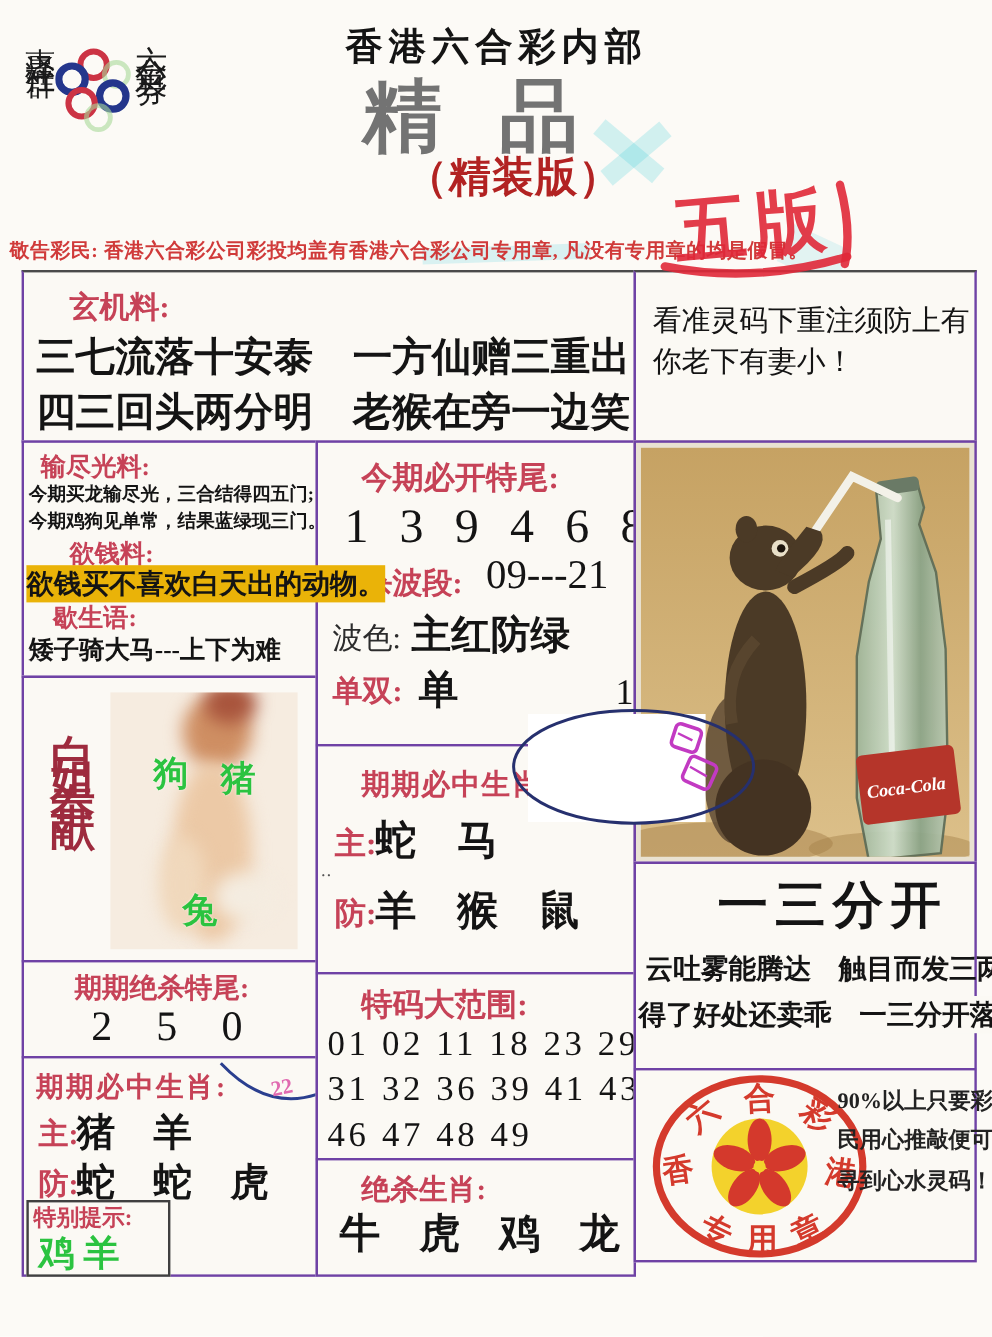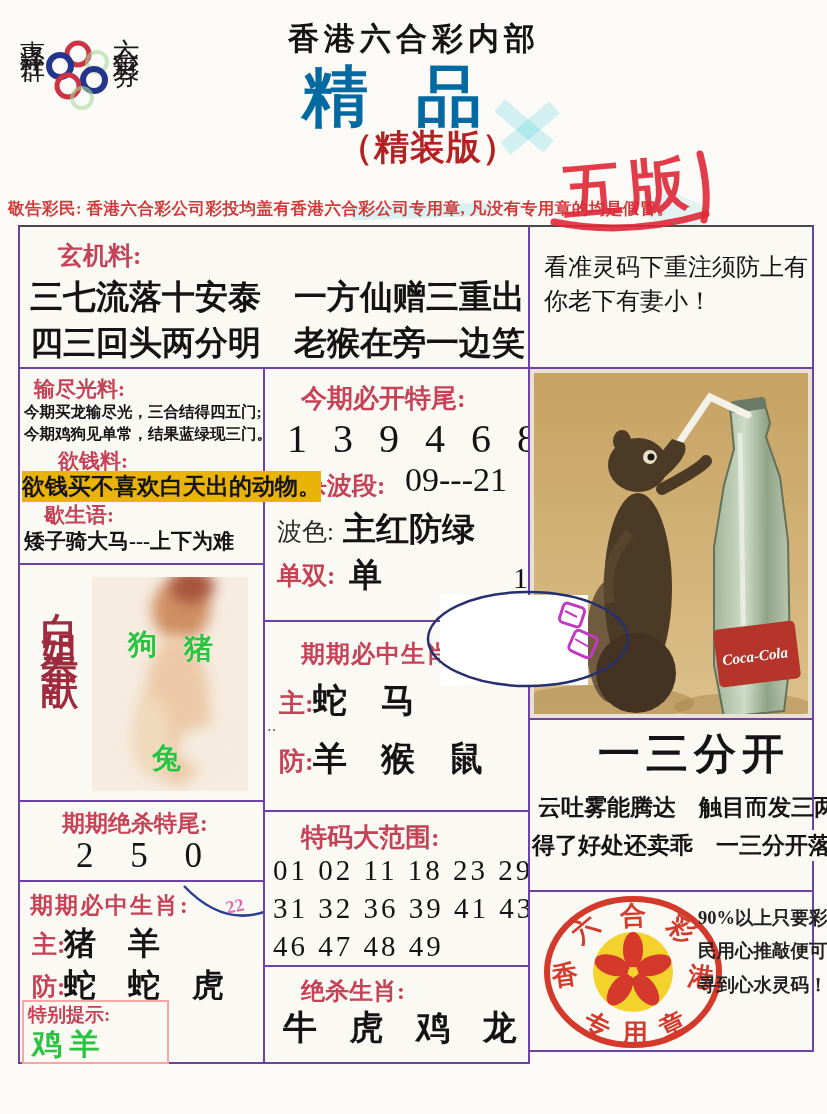--- a/index.html
+++ b/index.html
@@ -30,21 +30,21 @@
     <circle cx="14" cy="28" r="11" fill="none" stroke="#24368c" stroke-width="6"></circle>
     <circle cx="48" cy="42" r="11" fill="none" stroke="#24368c" stroke-width="6"></circle>
     <circle cx="22" cy="48" r="11" fill="none" stroke="#cc3344" stroke-width="5"></circle>
     <circle cx="36" cy="60" r="10" fill="none" stroke="#a8d89a" stroke-width="4" opacity="0.6"></circle>
   </svg>
 
   <div class="abs vert" style="left:108px;top:16px;font-size:27px;letter-spacing:8px;height:280px;">六合彩券</div>
 
   <div class="abs blk" style="left:288px;top:18px;font-size:31px;letter-spacing:5px;font-weight:bold;">香港六合彩内部</div>
 
-  <div class="abs" style="left:302px;top:52px;font-size:66px;font-weight:900;color:#0369a1;letter-spacing:48px;">精品</div>
+  <div class="abs" style="left:302px;top:52px;font-size:66px;font-weight:900;color:#737373;letter-spacing:48px;">精品</div>
 
   <div class="abs" style="left:338px;top:124px;font-size:35px;font-weight:bold;color:#b22222;letter-spacing:1px;">（精装版）</div>
 
   <div class="cyan" style="left:492px;top:118px;width:64px;height:16px;transform:rotate(40deg);"></div>
   <div class="cyan" style="left:498px;top:120px;width:64px;height:16px;transform:rotate(-40deg);"></div>
   <div class="cyan" style="left:352px;top:205px;width:140px;height:13px;transform:rotate(-2deg);opacity:.8;"></div>
   <div class="cyan" style="left:652px;top:196px;width:52px;height:34px;transform:rotate(25deg);opacity:.6;"></div>
 
   <div class="abs nowrap" style="left:8px;top:198px;font-size:16.5px;font-weight:bold;color:#d03a3a;letter-spacing:.5px;">敬告彩民: 香港六合彩公司彩投均盖有香港六合彩公司专用章, 凡没有专用章的均是假冒。</div>
 
@@ -99,21 +99,21 @@
   <div class="box" style="left:18px;top:880px;width:247px;height:184px;">
     <div class="abs lbl" style="left:10px;top:8px;font-size:23px;letter-spacing:2px;">期期必中生肖:</div>
     <svg class="abs" style="left:162px;top:0px;" width="84" height="48" viewBox="0 0 84 48">
       <path d="M2,4 Q40,44 82,30" fill="none" stroke="#2a3f8f" stroke-width="2.5"></path>
     </svg>
     <span class="abs" style="left:206px;top:14px;color:#e06ab0;font-size:18px;font-weight:bold;transform:rotate(-12deg);">22</span>
     <span class="abs lbl" style="left:12px;top:46px;font-size:25px;">主:</span>
     <span class="abs blk nowrap" style="left:44px;top:40px;font-size:32px;font-weight:bold;">猪　羊</span>
     <span class="abs lbl" style="left:12px;top:88px;font-size:25px;">防:</span>
     <span class="abs blk nowrap" style="left:44px;top:82px;font-size:32px;font-weight:bold;">蛇　蛇　虎</span>
-    <div class="abs" style="left:2px;top:118px;width:116px;height:60px;border:2px solid #fca5a5;background:#fbf9f4;padding-left:27px;">
+    <div class="abs" style="left:2px;top:118px;width:116px;height:60px;border:2px solid #404040;background:#fbf9f4;">
       <div class="abs lbl" style="left:4px;top:0px;font-size:19px;">特别提示:</div>
       <div class="abs" style="left:8px;top:22px;font-size:30px;font-weight:bold;color:#2bc340;">鸡 羊</div>
     </div>
   </div>
 
   <div class="box" style="left:263px;top:367px;width:267px;height:255px;">
     <div class="abs lbl" style="left:36px;top:12px;font-size:26px;">今期必开特尾:</div>
     <div class="abs blk nowrap" style="left:22px;top:46px;font-size:40px;letter-spacing:8px;">1 3 9 4 6 8</div>
     <span class="abs lbl" style="left:12px;top:100px;font-size:25px;">必杀波段:</span>
     <span class="abs blk nowrap" style="left:140px;top:92px;font-size:34px;">09---21</span>

